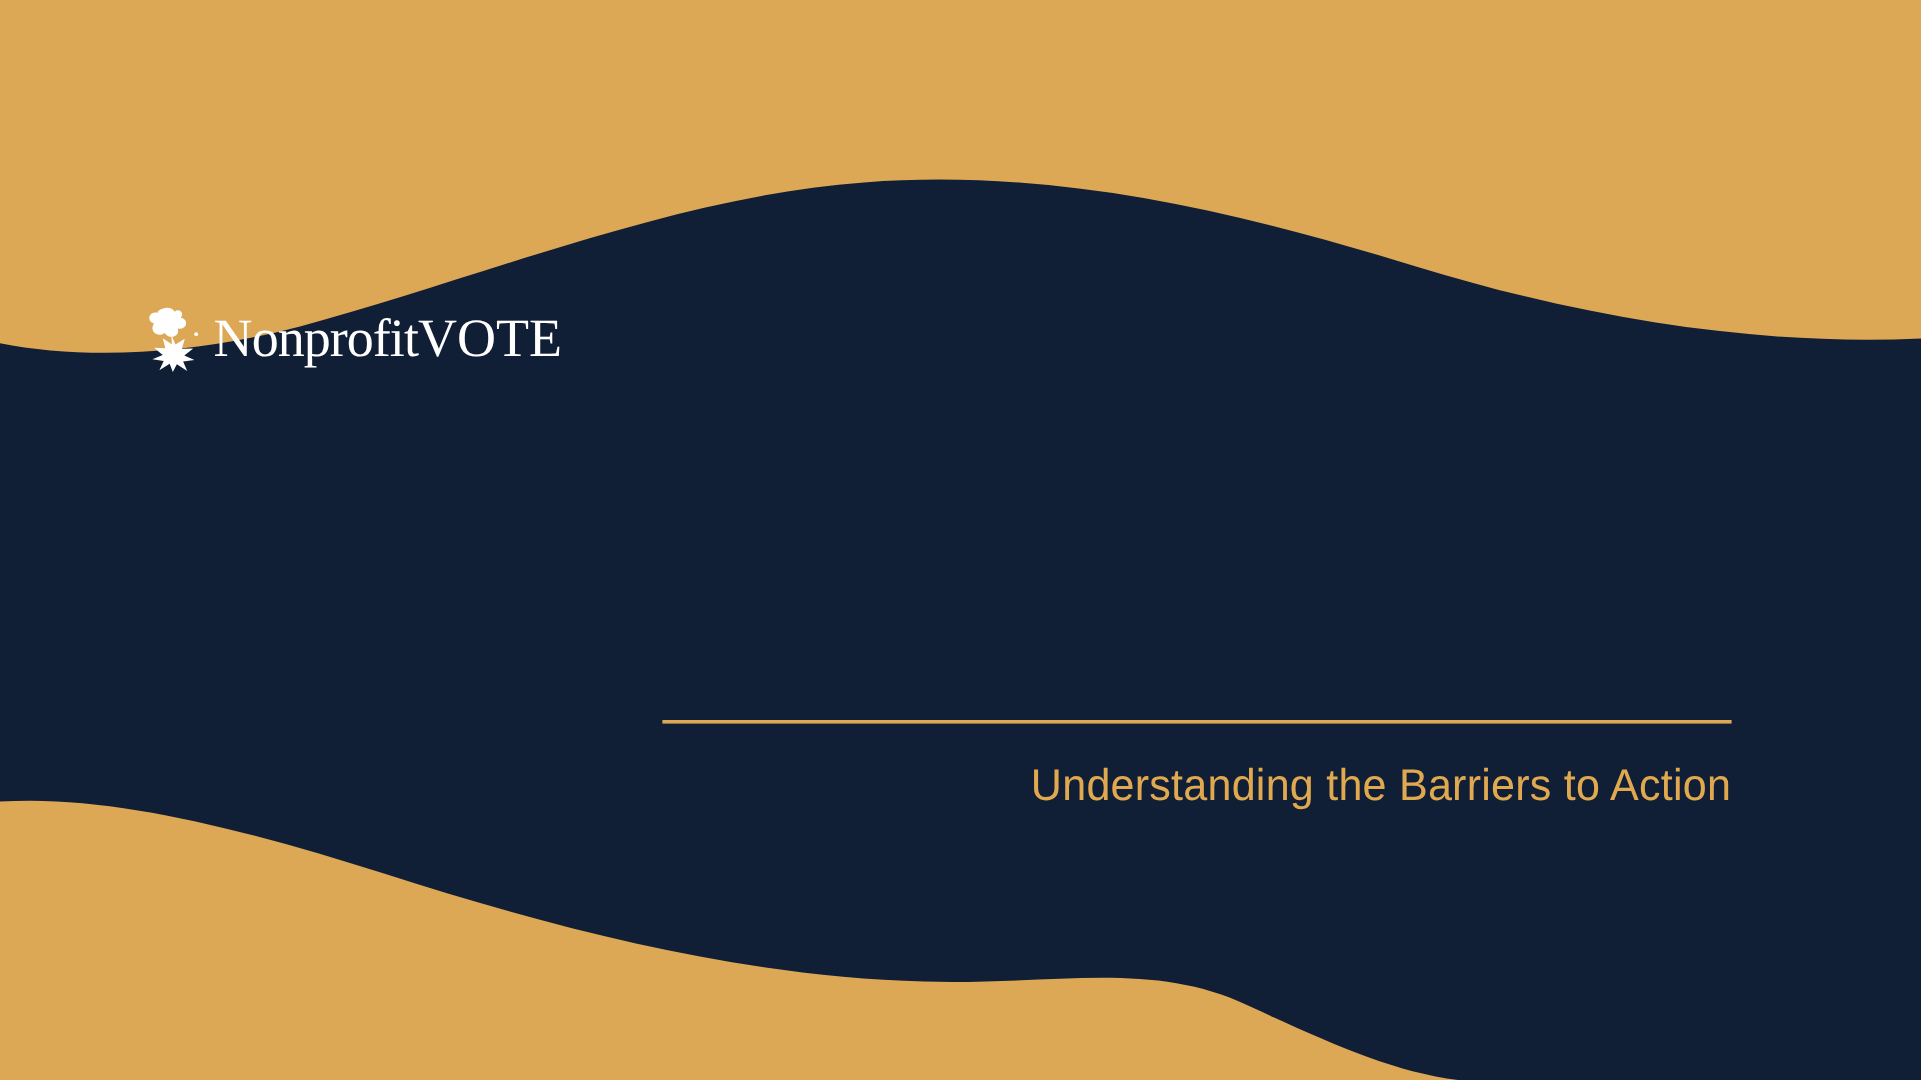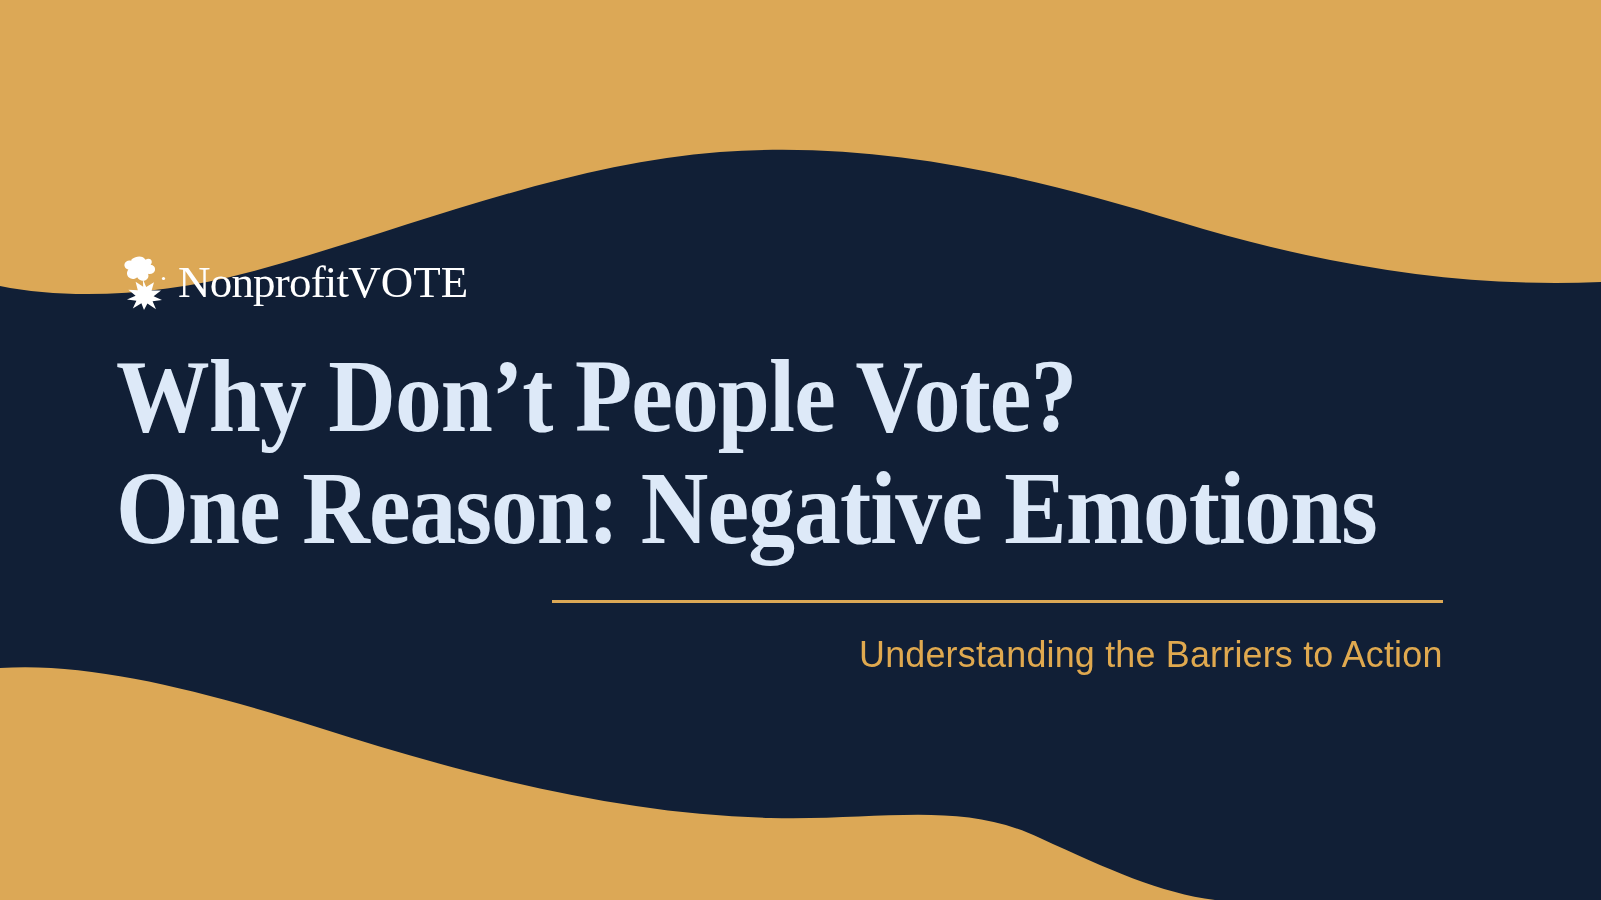--- a/index.html
+++ b/index.html
@@ -147,23 +147,19 @@
           <path d="M24.8,27.0 L28.2,35.0 L36.0,30.2 L33.6,38.6 L43.0,38.4
                    L35.6,44.2 L44.0,48.0 L34.6,49.2 L38.0,57.2 L29.4,51.6
                    L26.0,58.0 L23.4,51.2 L14.8,56.6 L18.4,48.8 L9.0,47.4
                    L17.6,43.8 L10.4,37.8 L19.8,38.2 L17.6,29.8 L25.2,34.8 Z"></path>
           <circle cx="45.5" cy="26.5" r="1.6"></circle>
         </g>
       </svg>
       <div id="logo-wordmark"><span>Nonprofit</span><span class="wm-vote">VOTE</span></div>
     </div>
 
-    <div id="headline">
-      <div class="headline-line">Why Don’t People Vote?</div>
-      <div class="headline-line">One Reason: Negative Emotions</div>
-    </div>
 
     <div id="divider"></div>
 
     <div id="subtitle"><span class="sub-inner">Understanding the Barriers to Action</span></div>
 
   </div>
 </div>
 
 </body></html>

